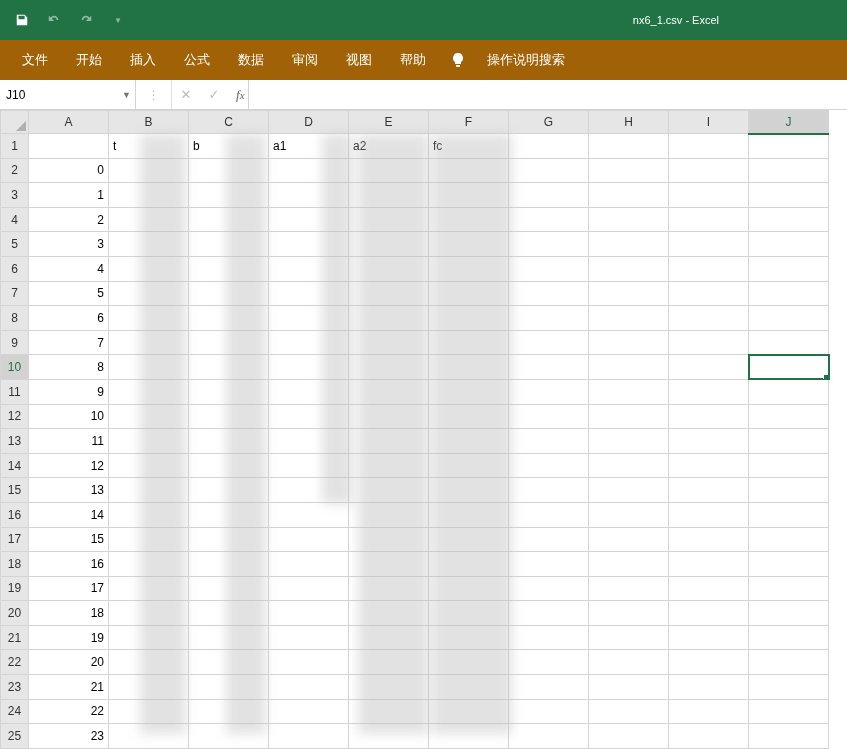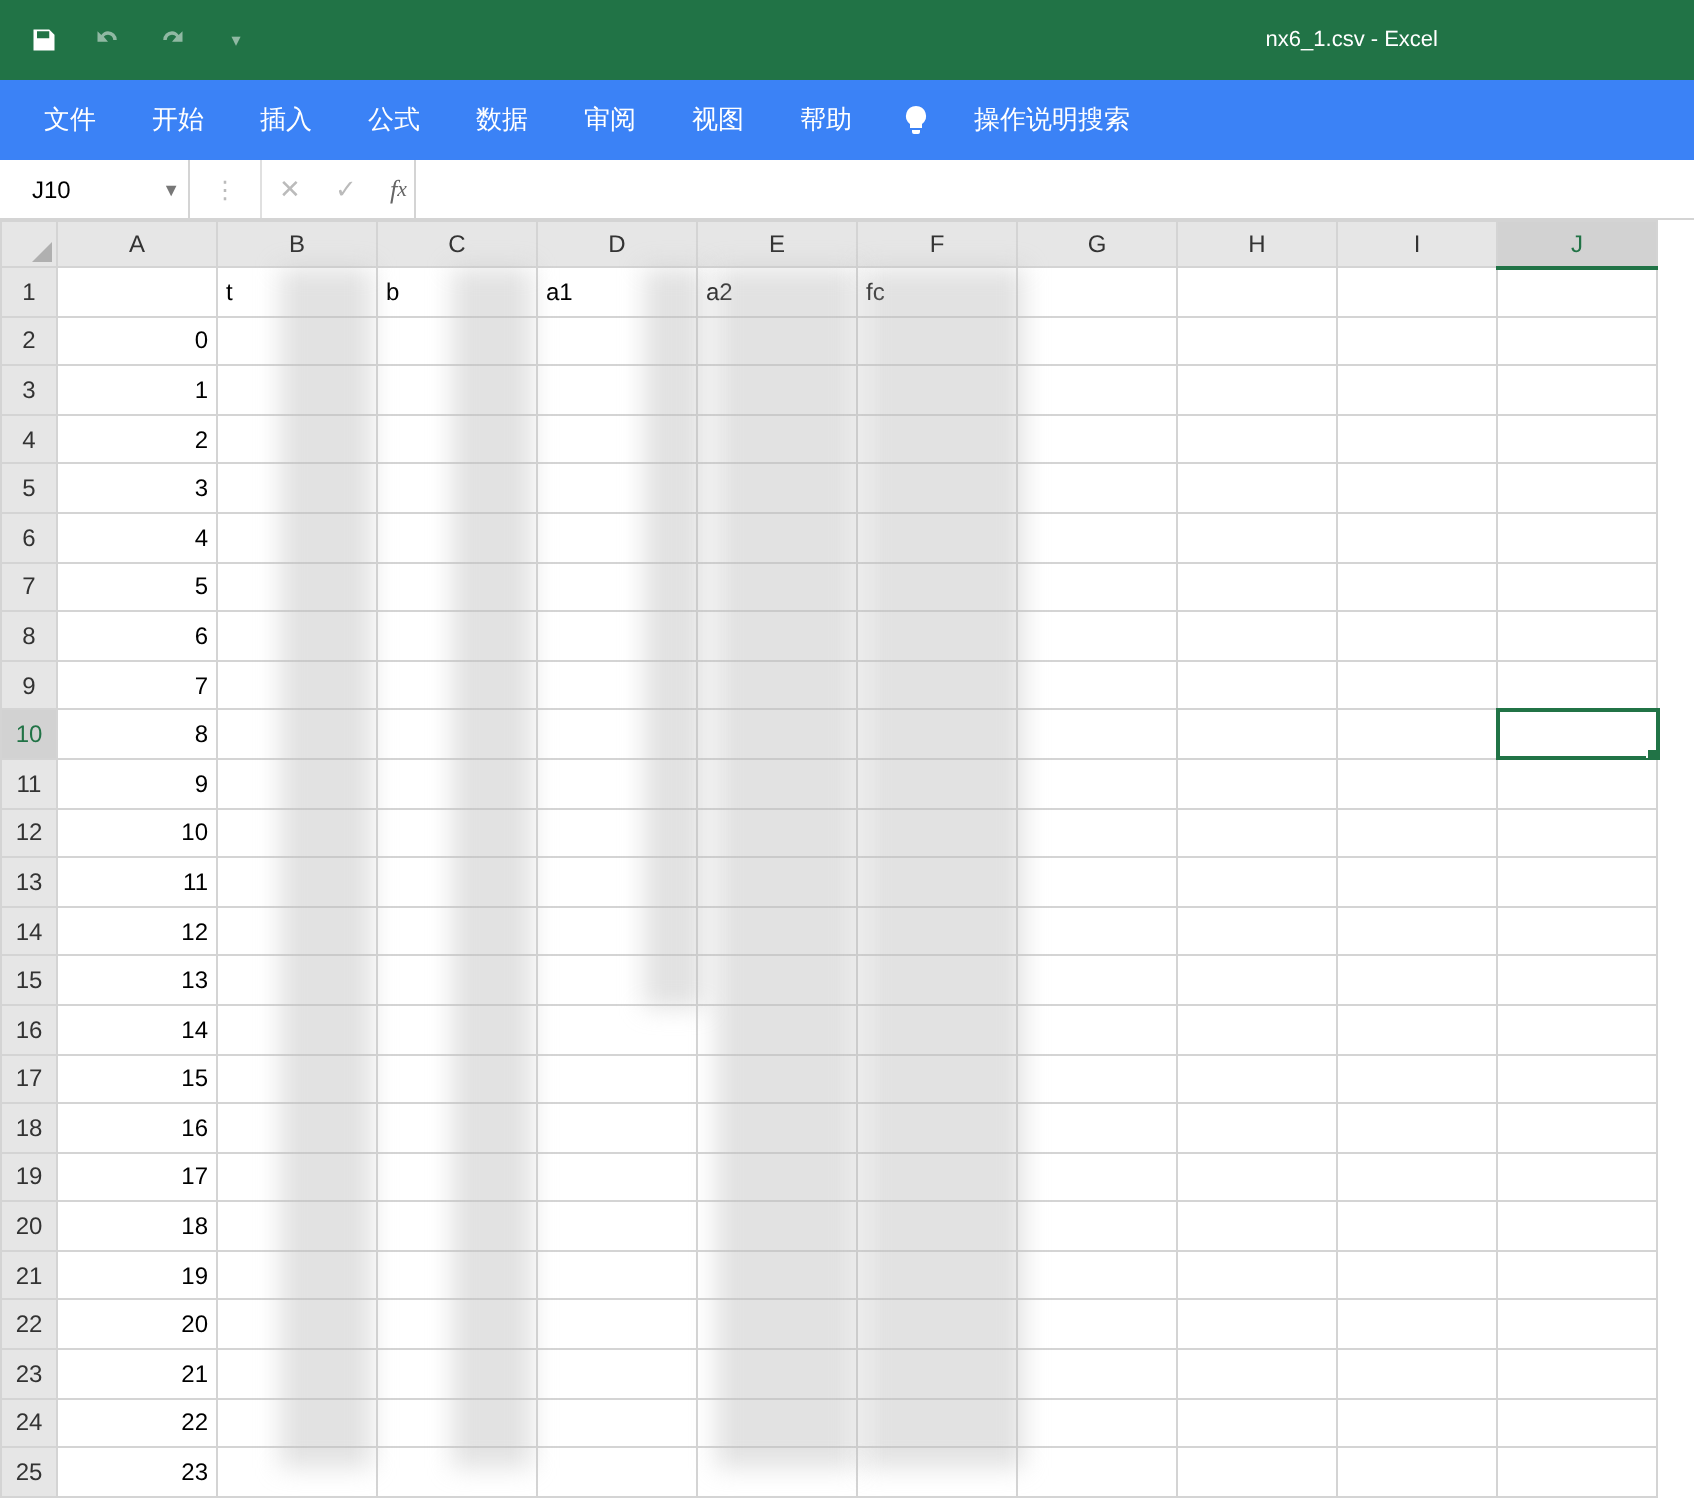--- a/index.html
+++ b/index.html
@@ -26,21 +26,21 @@
       cursor: pointer;
     }
     .qat-btn svg { fill: #fff; }
     .dim { opacity: 0.5; }
     .title-center {
       flex: 1;
       text-align: right;
       font-size: 11px;
     }
     .ribbon-tabs {
-      background: #3b82f6;
+      background: #a16207;
       height: 40px;
       display: flex;
       align-items: center;
       color: #fff;
       padding: 0 8px;
       gap: 0;
     }
     .ribbon-tab {
       padding: 0 14px;
       height: 40px;
@@ -56,25 +56,25 @@
     }
     .tellme svg { fill: #fff; width: 16px; height: 16px; }
     .formula-bar {
       height: 30px;
       display: flex;
       align-items: stretch;
       border-bottom: 1px solid #d4d4d4;
       background: #fff;
     }
     .name-box {
-      width: 95px;
+      width: 136px;
       border-right: 1px solid #d4d4d4;
       display: flex;
       align-items: center;
-      padding: 0 16px;
+      padding: 0 6px;
       position: relative;
     }
     .name-box input {
       border: none; outline: none;
       width: 80px;
       font-size: 12px;
       background: transparent;
     }
     .name-box .dd {
       position: absolute; right: 4px;

